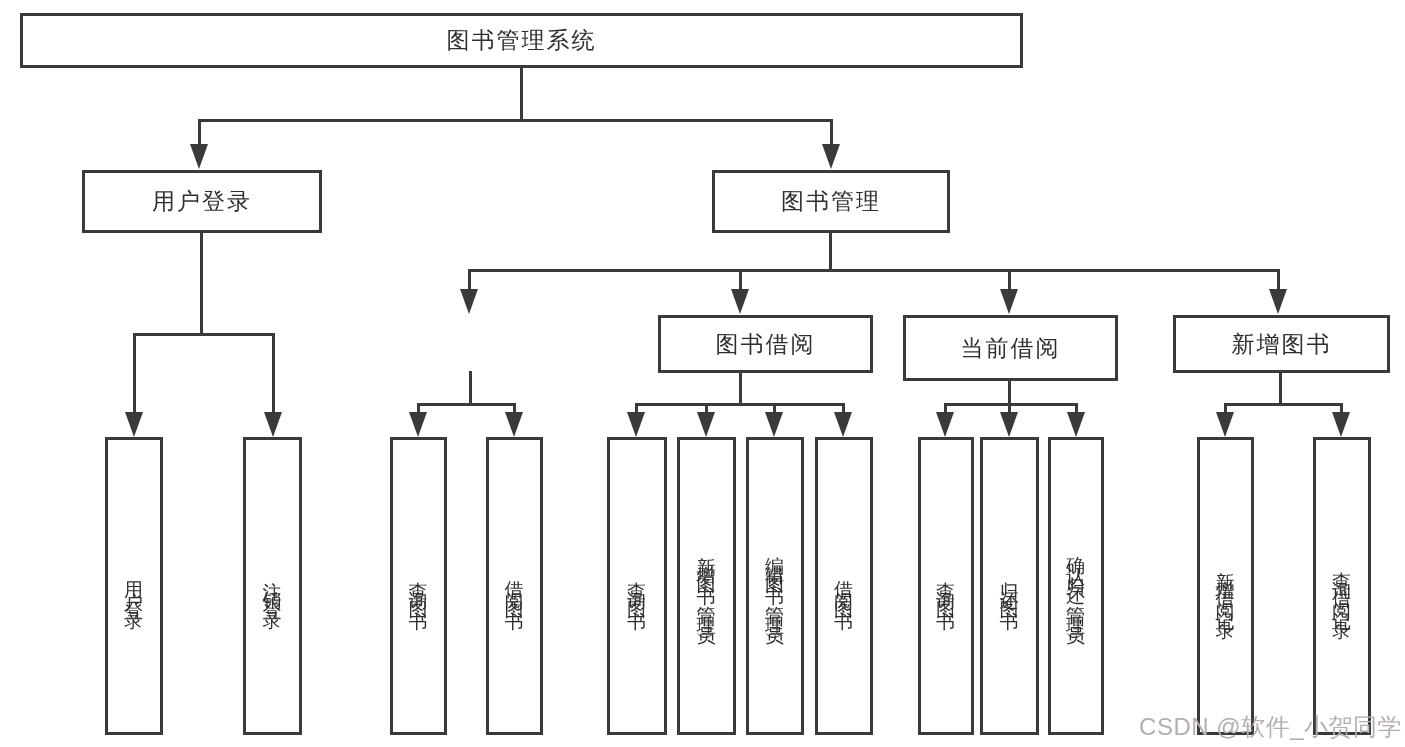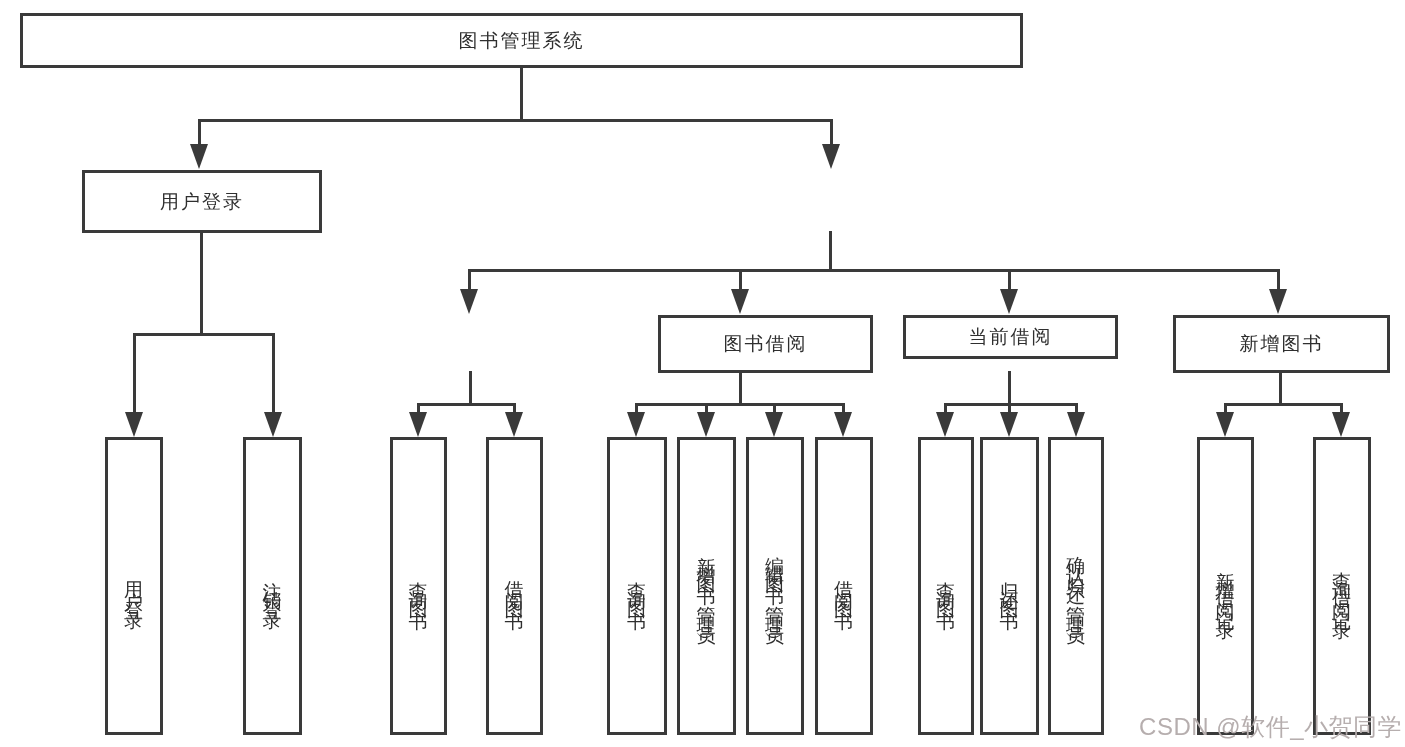--- a/index.html
+++ b/index.html
@@ -13,21 +13,21 @@
   .node{
     position:absolute;
     background:#fff;
     border:3px solid #3a3a3a;
     box-sizing:border-box;
     display:flex;align-items:center;justify-content:center;
     z-index:2;
   }
   .node .lbl{
     color:#2f2f2f;
-    font-size:19px;
+    font-size:23px;
     font-weight:500;
     letter-spacing:2px;
     white-space:nowrap;
   }
   .leaf{
     position:absolute;
     top:437px;height:298px;
     background:#fff;
     border:3px solid #3a3a3a;
     box-sizing:border-box;
@@ -67,25 +67,28 @@
 
 <div id="stage">
 
   <div class="node" style="left:20px;top:13px;width:1003px;height:55px;">
     <span class="lbl">图书管理系统</span>
   </div>
 
   <div class="node" style="left:82px;top:170px;width:240px;height:63px;">
     <span class="lbl">用户登录</span>
   </div>
+  <div class="node" style="left:712px;top:170px;width:238px;height:63px;">
+    <span class="lbl">图书管理</span>
+  </div>
 
   <div class="node" style="left:634px;top:315px;width:215px;height:58px;margin-left:24px;">
     <span class="lbl">图书借阅</span>
   </div>
-  <div class="node" style="left:903px;top:315px;width:215px;height:44px;">
+  <div class="node" style="left:903px;top:315px;width:215px;height:66px;">
     <span class="lbl">当前借阅</span>
   </div>
   <div class="node" style="left:1173px;top:315px;width:217px;height:58px;">
     <span class="lbl">新增图书</span>
   </div>
 
   <div class="leaf" style="left:105px;width:58px;">
     <span class="vlbl">用户登录</span>
   </div>
   <div class="leaf" style="left:243px;width:59px;">

